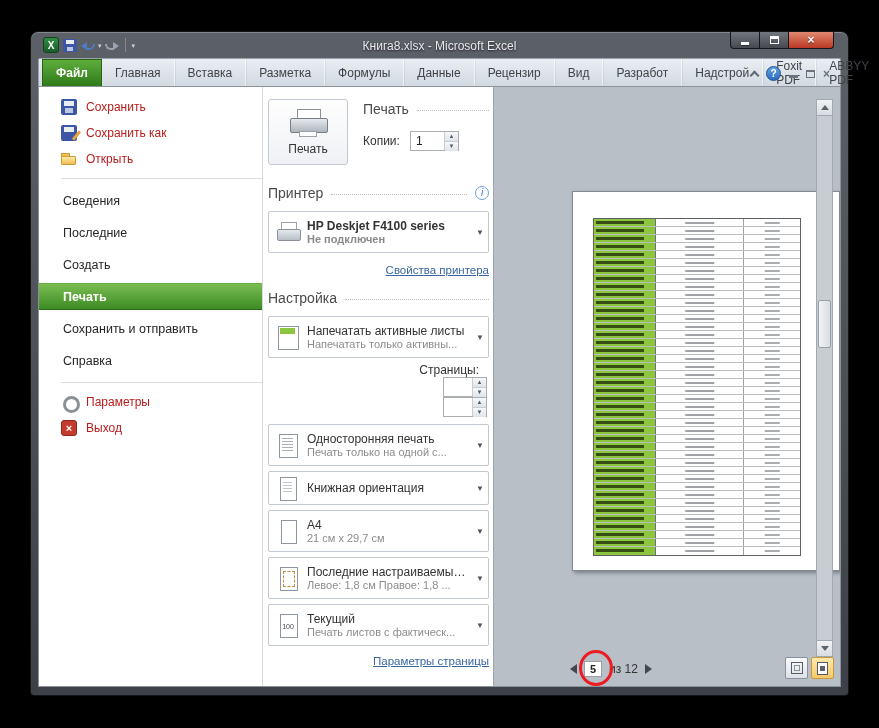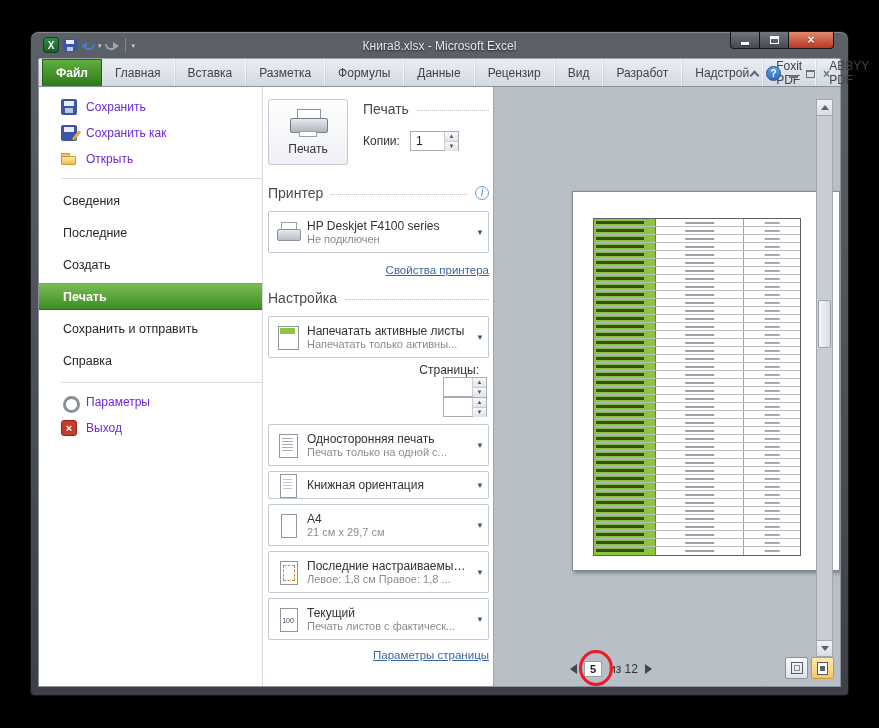--- a/index.html
+++ b/index.html
@@ -65,21 +65,21 @@
   .sw-close::after{content:"×";}
 
   
   .body{position:absolute;left:7px;right:7px;top:54px;bottom:8px;background:#fff;
         border:1px solid #8b929b;overflow:hidden;}
 
   
   .bs-menu{position:absolute;left:0;top:0;bottom:0;width:224px;border-right:1px solid #d6d9dd;
         padding-top:9px;}
   .menu-cmd{height:22px;display:flex;align-items:center;gap:9px;padding-left:22px;
-        font-size:12px;color:#6d28d9;margin-bottom:4px;}
+        font-size:12px;color:#b91c1c;margin-bottom:4px;}
   .menu-nav{height:27px;display:flex;align-items:center;padding-left:24px;font-size:12.5px;
         color:#262626;margin:5px 0;}
   .menu-nav.selected{background:linear-gradient(var(--menu-green-top,#7abd52),var(--menu-green-bot,#3c8c24));
         color:#fff;font-weight:bold;border-top:1px solid #69ad45;border-bottom:1px solid #2c691a;}
   .menu-sep{height:1px;background:#dadcdf;margin:8px 0 8px 22px;}
   .mi{width:16px;height:16px;position:relative;flex:none;}
   .mi-save{background:#3c55a5;border-radius:2px;}
   .mi-save::before{content:"";position:absolute;left:3px;top:2px;right:3px;height:5px;background:#e8ecf5;}
   .mi-save::after{content:"";position:absolute;left:4px;bottom:2px;right:4px;height:5px;background:#bcc7e2;}
   .mi-save-as{background:#3c55a5;border-radius:2px;}
@@ -125,37 +125,37 @@
   .spinbtns .sb-u,.spinbtns .sb-d{flex:1;font-size:6px;text-align:center;color:#53585e;
         background:linear-gradient(#f7f8fa,#e0e4e9);line-height:9px;}
   .spinbtns .sb-u{border-bottom:1px solid #c9ccd1;}
   .spinbtns .sb-u::after{content:"▲";}
   .spinbtns .sb-d::after{content:"▼";}
   .sect-row{margin-top:18px;}
   .info-ico{width:14px;height:14px;border-radius:50%;border:1px solid #6fa0d8;color:#3b74be;
         font-size:10px;font-style:italic;text-align:center;line-height:12px;flex:none;}
   .info-ico::after{content:"i";}
   .printer-dd{margin-top:8px;height:42px;border:1px solid #c3c9d1;border-radius:2px;background:#fff;
-        display:flex;align-items:center;}
+        display:flex;align-items:center;font-weight:bold;}
   .printer-sm{position:relative;width:30px;height:22px;margin:0 4px;flex:none;}
   .printer-sm::before{content:"";position:absolute;left:8px;top:1px;width:14px;height:7px;
         background:#fff;border:1px solid #9aa1aa;}
   .printer-sm::after{content:"";position:absolute;left:4px;top:8px;width:22px;height:10px;
         background:linear-gradient(#e6e9ed,#b9bfc7);border:1px solid #8a919b;border-radius:2px;}
   .pr-text{flex:1;min-width:0;display:flex;flex-direction:column;justify-content:center;}
   .pr-name{font-size:12px;color:#333;white-space:nowrap;overflow:hidden;text-overflow:ellipsis;}
   .pr-status{font-size:11px;color:#8a8a8a;white-space:nowrap;overflow:hidden;text-overflow:ellipsis;}
   .ddarrow{width:16px;color:#4e5560;font-size:8px;text-align:center;flex:none;}
   .ddarrow::after{content:"▼";}
   .linkrow{text-align:right;margin-top:7px;}
   .blue-link{font-size:11.5px;color:#3a66a0;text-decoration:underline;cursor:pointer;}
 
   .dd{height:42px;border:1px solid #c3c9d1;border-radius:2px;background:#fff;display:flex;
       align-items:center;margin-bottom:5px;}
-  .dd.single{height:28px;}
+  .dd.single{height:34px;}
   .ddicon{width:30px;height:28px;position:relative;flex:none;margin:0 4px;}
   .ddtext{flex:1;min-width:0;display:flex;flex-direction:column;justify-content:center;}
   .ddtitle{font-size:12px;color:#333;white-space:nowrap;overflow:hidden;text-overflow:ellipsis;}
   .ddsub{font-size:11px;color:#8c8c8c;white-space:nowrap;overflow:hidden;text-overflow:ellipsis;}
   .ic-sheets::before{content:"";position:absolute;left:5px;top:3px;width:19px;height:22px;
       background:#fff;border:1px solid #8c97a3;}
   .ic-sheets::after{content:"";position:absolute;left:7px;top:5px;width:15px;height:6px;
       background:var(--table-green,#8cc63f);box-shadow:0 9px 0 -3px #c4cad1,0 13px 0 -3px #c4cad1;}
   .ic-one-sided::before{content:"";position:absolute;left:6px;top:3px;width:17px;height:22px;
       background:#fff;border:1px solid #8c97a3;}

